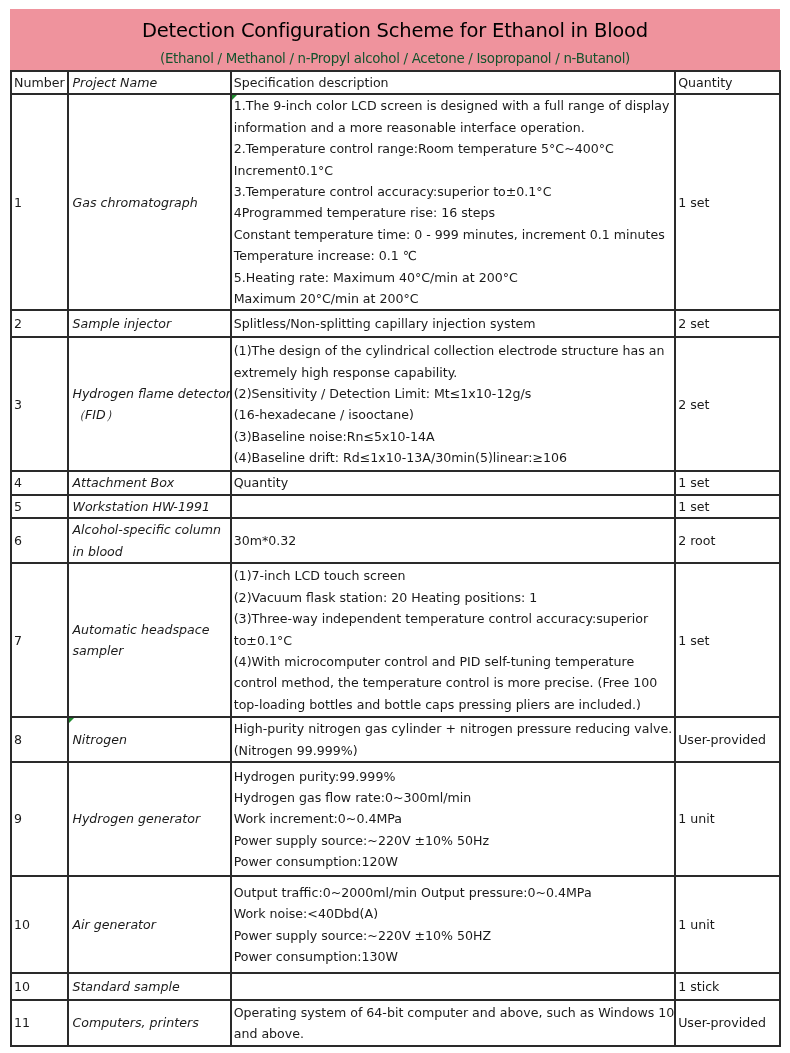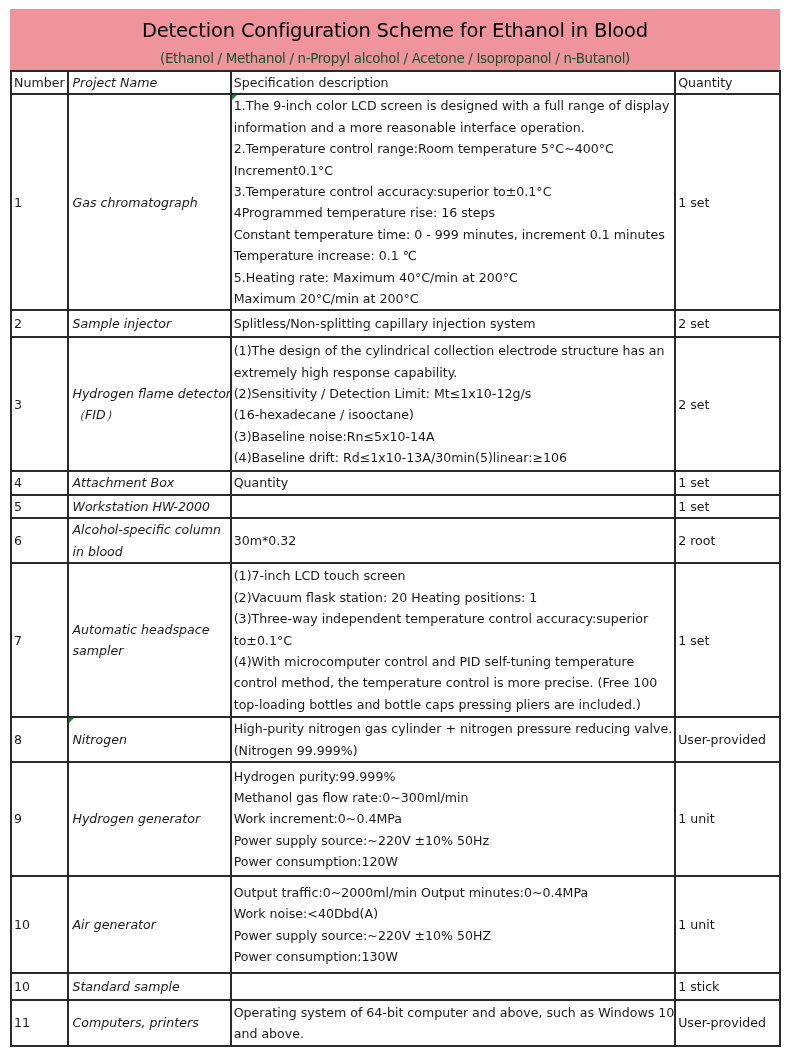--- a/index.html
+++ b/index.html
@@ -113,21 +113,21 @@
           <span class="spec-line">Attachment Box</span>
         </td>
         <td>
           <span class="spec-line">Quantity</span>
         </td>
         <td>1 set</td>
       </tr>
       <tr style="height: 23px;">
         <td>5</td>
         <td class="c-name">
-          <span class="spec-line">Workstation HW-2000</span>
+          <span class="spec-line">Workstation HW-1991</span>
         </td>
         <td>
           <span class="spec-line"></span>
         </td>
         <td>1 set</td>
       </tr>
       <tr style="height: 45px;">
         <td>6</td>
         <td class="c-name">
           <span class="spec-line">Alcohol-specific column</span>
@@ -167,34 +167,34 @@
         </td>
         <td>User-provided</td>
       </tr>
       <tr style="height: 114px;">
         <td>9</td>
         <td class="c-name">
           <span class="spec-line">Hydrogen generator</span>
         </td>
         <td>
           <span class="spec-line">Hydrogen purity:99.999%</span>
-          <span class="spec-line">Methanol gas flow rate:0~300ml/min</span>
+          <span class="spec-line">Hydrogen gas flow rate:0~300ml/min</span>
           <span class="spec-line">Work increment:0~0.4MPa</span>
           <span class="spec-line">Power supply source:~220V ±10% 50Hz</span>
           <span class="spec-line">Power consumption:120W</span>
         </td>
         <td>1 unit</td>
       </tr>
       <tr style="height: 97px;">
         <td>10</td>
         <td class="c-name">
           <span class="spec-line">Air generator</span>
         </td>
         <td>
-          <span class="spec-line">Output traffic:0~2000ml/min   Output minutes:0~0.4MPa</span>
+          <span class="spec-line">Output traffic:0~2000ml/min   Output pressure:0~0.4MPa</span>
           <span class="spec-line">Work noise:&lt;40Dbd(A)</span>
           <span class="spec-line">Power supply source:~220V ±10% 50HZ</span>
           <span class="spec-line">Power consumption:130W</span>
         </td>
         <td>1 unit</td>
       </tr>
       <tr style="height: 27px;">
         <td>10</td>
         <td class="c-name">
           <span class="spec-line">Standard sample</span>

